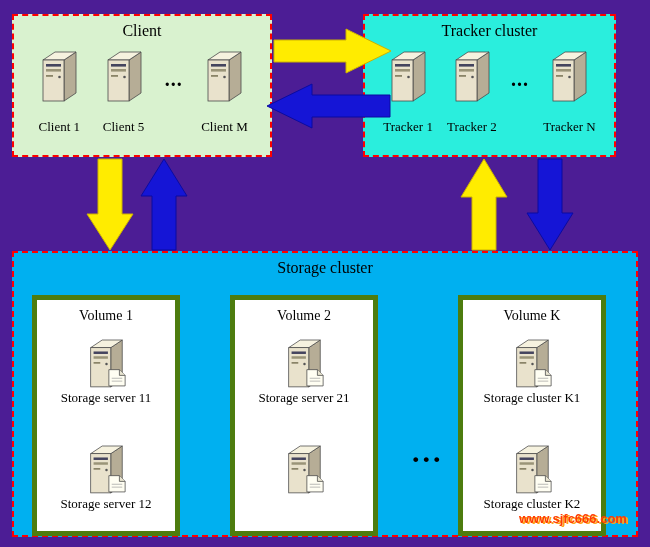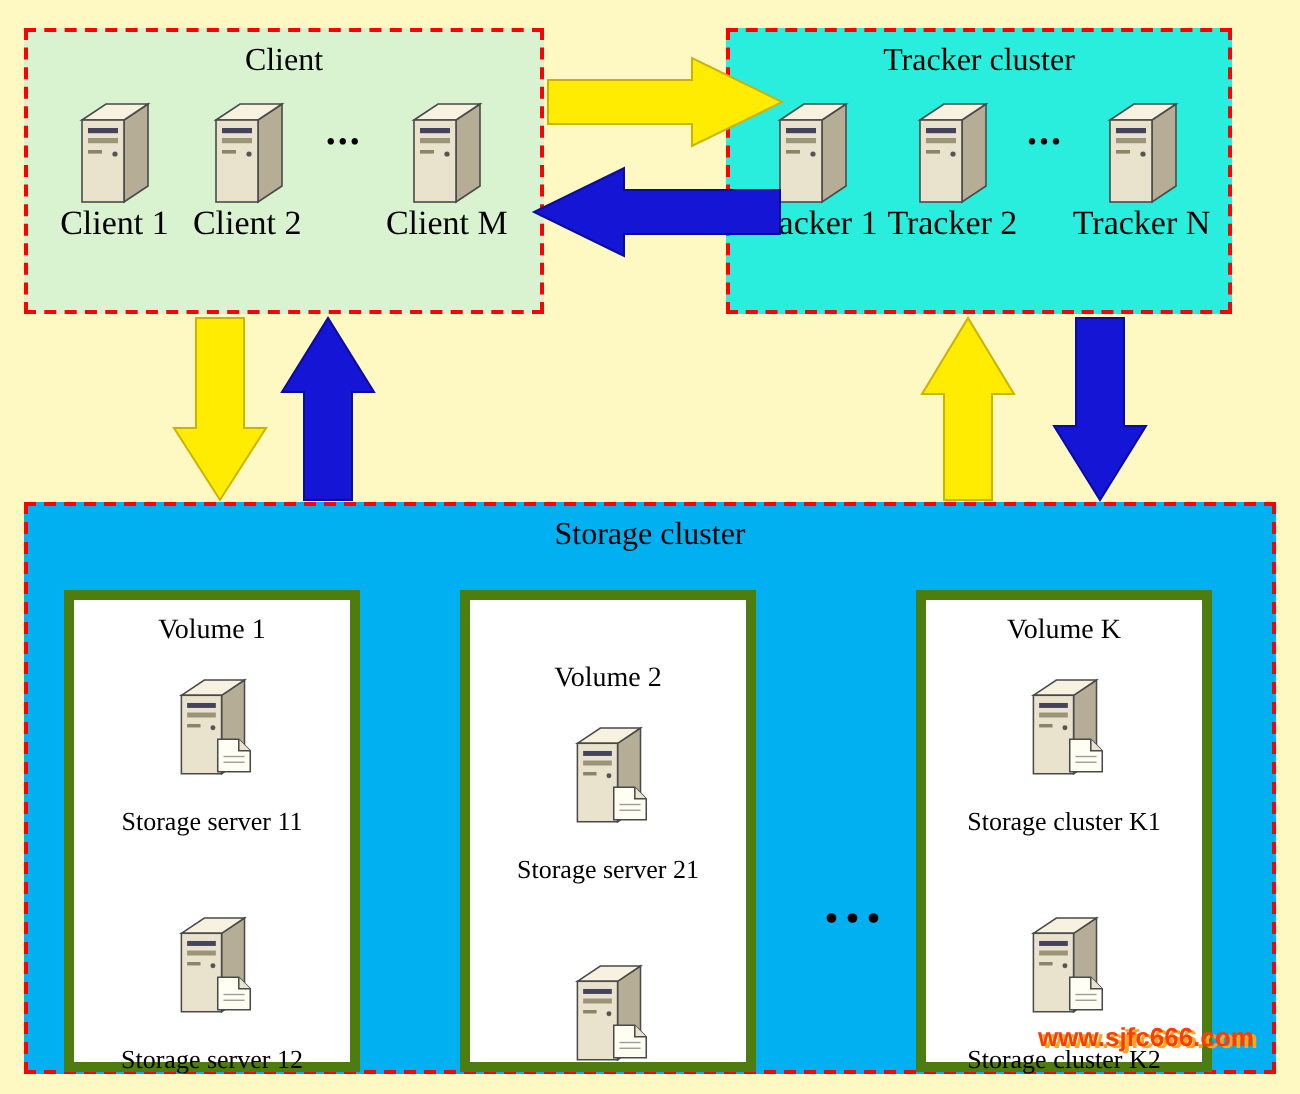--- a/index.html
+++ b/index.html
@@ -1,45 +1,45 @@
 <!DOCTYPE html>
 <html><head>
 <meta charset="utf-8">
 <style>
   html,body { margin:0; padding:0; background:#fff; }
   .canvas {
-    position:relative; width:650px; height:547px; background:#fef9c3;
+    position:relative; width:650px; height:547px; background:#4c1d95;
     font-family:"Liberation Serif", serif; overflow:hidden;
   }
   .box { position:absolute; border:2px dashed #ff0000; box-sizing:border-box; }
   .client-box  { left:12px;  top:14px;  width:260px; height:143px; background:#d9f2cf; }
   .tracker-box { left:363px; top:14px;  width:253px; height:143px; background:#2aeedd; }
   .storage-box { left:12px;  top:251px; width:626px; height:286px; background:#00b0f0; }
 
   .box-title { text-align:center; font-size:16px; color:#000; margin-top:6px; }
 
   .cluster-row {
     display:flex; justify-content:space-evenly; align-items:flex-end;
     margin-top:8px; padding:0 4px;
   }
   .node { display:flex; flex-direction:column; align-items:center; }
   .node .icon { width:46px; height:54px; }
-  .node-label { font-size:17px; margin-top:0; white-space:nowrap; color:#000; }
+  .node-label { font-size:13px; margin-top:17px; white-space:nowrap; color:#000; }
   .ellipsis { font-size:20px; font-weight:bold; color:#000; margin-bottom:44px; letter-spacing:1px; }
 
   .volume {
     position:absolute; width:148px; height:241px; background:#ffffff;
     border:5px solid #4d7c0f; box-sizing:border-box; top:42px;
     display:flex; flex-direction:column; align-items:center;
   }
   .volume-1 { left:18px; }
-  .volume-2 { left:216px;justify-content:flex-end; }
+  .volume-2 { left:216px; }
   .volume-k { left:444px; }
   .volume-title { font-size:14px; margin-top:8px; color:#000; }
-  .vol-node { display:flex; flex-direction:column; align-items:center; margin-top:12px;gap:13px; }
+  .vol-node { display:flex; flex-direction:column; align-items:center; margin-top:12px; }
   .vol-node.second { margin-top:36px; }
   .vol-node .icon { width:44px; height:52px; }
   .vol-label { font-size:13px; margin-top:2px; white-space:nowrap; color:#000; }
 
   .storage-ellipsis {
     position:absolute; left:398px; top:182px; font-size:30px; font-weight:bold;
     color:#000; letter-spacing:3px;
   }
 
   .arrows-layer {
@@ -87,21 +87,21 @@
       <div class="node">
         <svg class="icon">
             <use href="#srv"></use>
           </svg>
         <div class="node-label">Client 1</div>
       </div>
       <div class="node">
         <svg class="icon">
             <use href="#srv"></use>
           </svg>
-        <div class="node-label">Client 2</div>
+        <div class="node-label">Client 5</div>
       </div>
       <div class="ellipsis">...</div>
       <div class="node">
         <svg class="icon">
             <use href="#srv"></use>
           </svg>
         <div class="node-label">Client M</div>
       </div>
     </div>
   </div>

